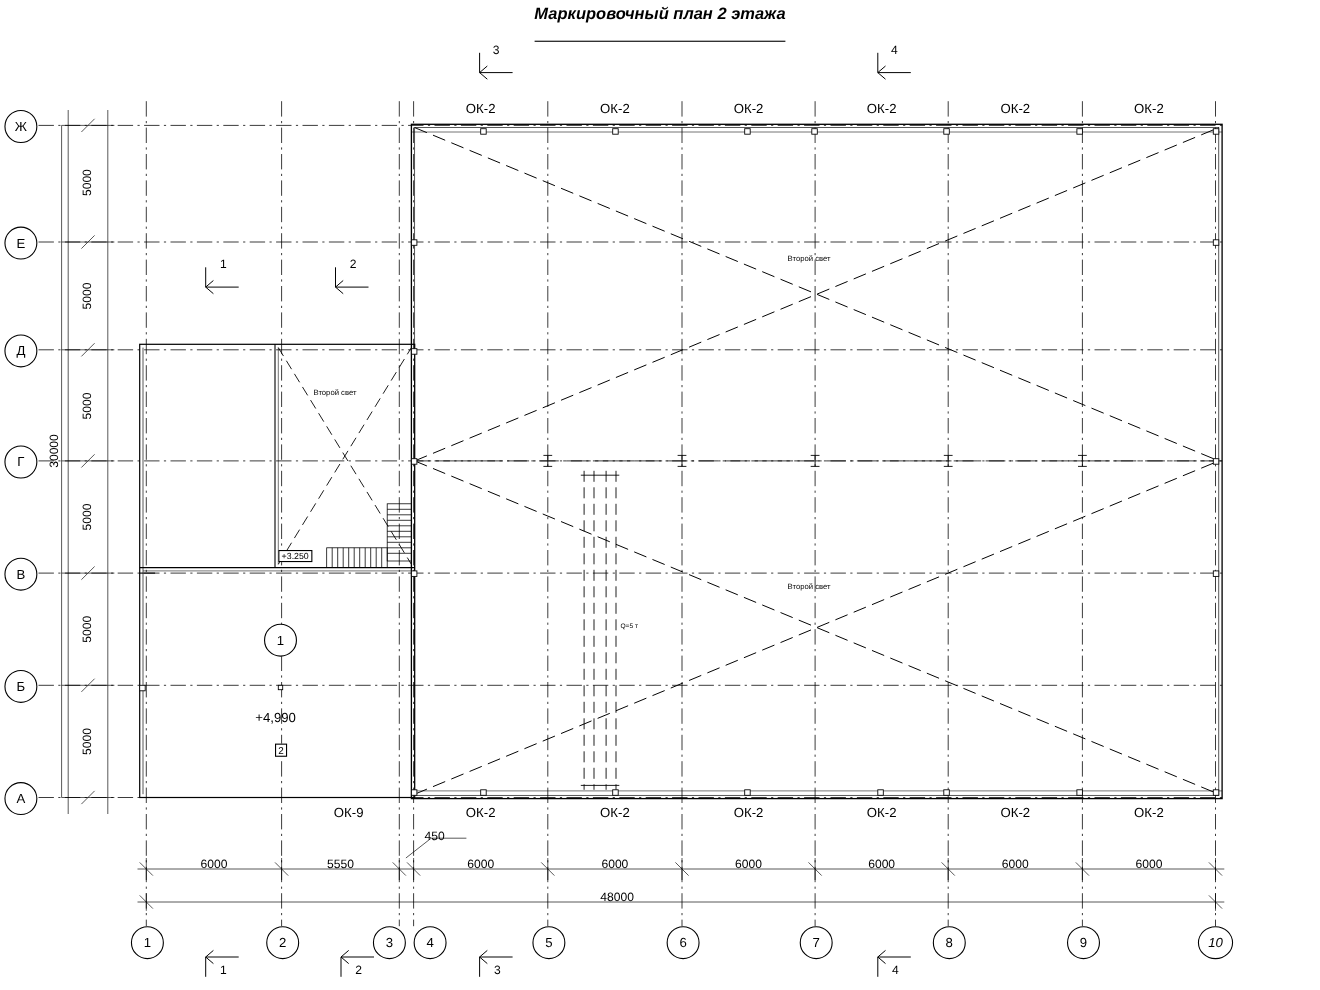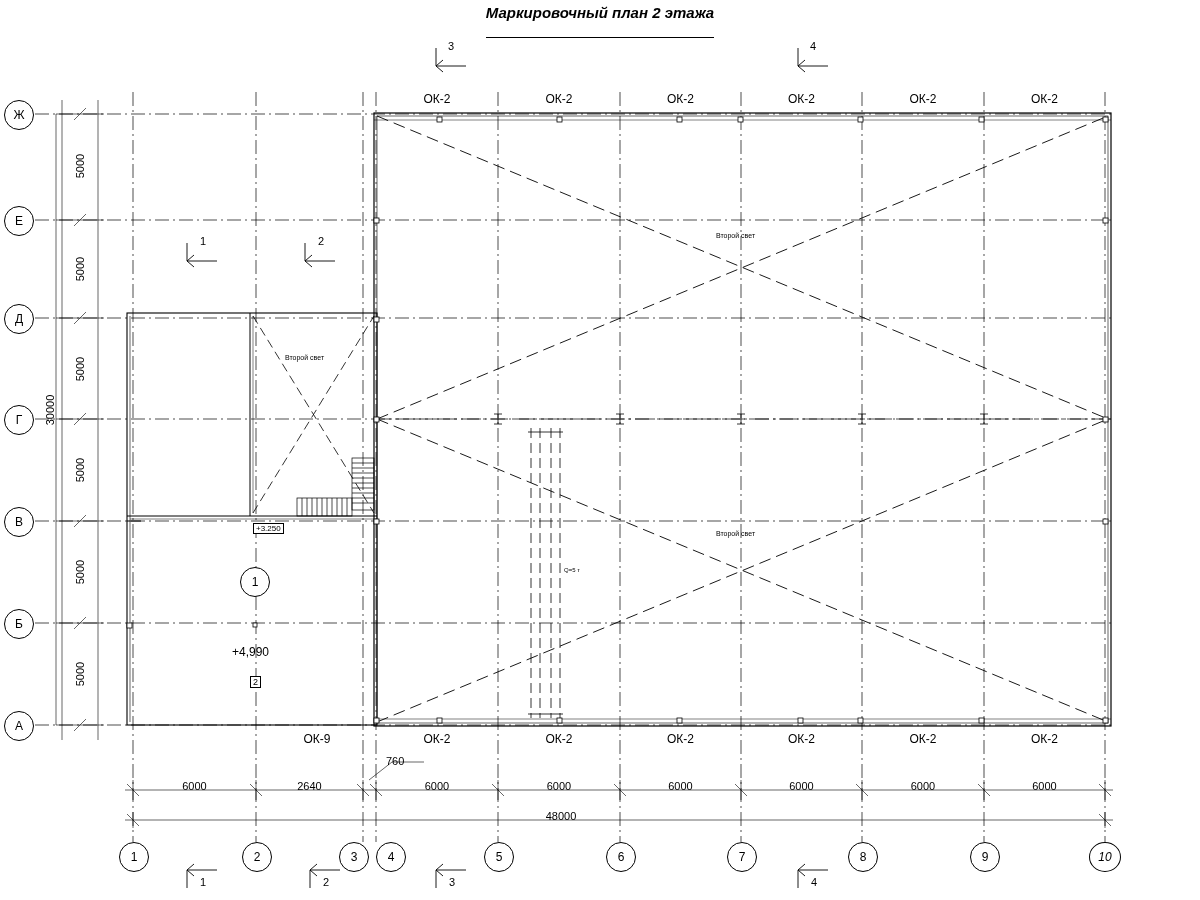--- a/index.html
+++ b/index.html
@@ -332,22 +332,22 @@
 
   <div class="lbl sm vert" style="left:63px;top:160px;width:34px;text-align:center;"><span>5000</span></div>
   <div class="lbl sm vert" style="left:63px;top:263px;width:34px;text-align:center;"><span>5000</span></div>
   <div class="lbl sm vert" style="left:63px;top:363px;width:34px;text-align:center;"><span>5000</span></div>
   <div class="lbl sm vert" style="left:63px;top:464px;width:34px;text-align:center;"><span>5000</span></div>
   <div class="lbl sm vert" style="left:63px;top:566px;width:34px;text-align:center;"><span>5000</span></div>
   <div class="lbl sm vert" style="left:63px;top:668px;width:34px;text-align:center;"><span>5000</span></div>
   <div class="lbl sm vert" style="left:28px;top:404px;width:44px;text-align:center;"><span>30000</span></div>
 
   <div class="lbl sm" style="left:133px;top:780px;width:123px;text-align:center;"><span>6000</span></div>
-  <div class="lbl sm" style="left:256px;top:780px;width:107px;text-align:center;"><span>2640</span></div>
-  <div class="lbl sm" style="left:386px;top:755px;"><span>760</span></div>
+  <div class="lbl sm" style="left:256px;top:780px;width:107px;text-align:center;"><span>5550</span></div>
+  <div class="lbl sm" style="left:386px;top:755px;"><span>450</span></div>
   <div class="lbl sm" style="left:376px;top:780px;width:122px;text-align:center;"><span>6000</span></div>
   <div class="lbl sm" style="left:498px;top:780px;width:122px;text-align:center;"><span>6000</span></div>
   <div class="lbl sm" style="left:620px;top:780px;width:121px;text-align:center;"><span>6000</span></div>
   <div class="lbl sm" style="left:741px;top:780px;width:121px;text-align:center;"><span>6000</span></div>
   <div class="lbl sm" style="left:862px;top:780px;width:122px;text-align:center;"><span>6000</span></div>
   <div class="lbl sm" style="left:984px;top:780px;width:121px;text-align:center;"><span>6000</span></div>
   <div class="lbl sm" style="left:133px;top:810px;width:856px;text-align:center;"><span>48000</span></div>
 
   <div class="lbl" style="left:376px;top:92px;width:122px;text-align:center;"><span>ОК-2</span></div>
   <div class="lbl" style="left:498px;top:92px;width:122px;text-align:center;"><span>ОК-2</span></div>
@@ -371,21 +371,21 @@
   <div class="lbl sm" style="left:200px;top:876px;"><span>1</span></div>
   <div class="lbl sm" style="left:323px;top:876px;"><span>2</span></div>
   <div class="lbl sm" style="left:449px;top:876px;"><span>3</span></div>
   <div class="lbl sm" style="left:811px;top:876px;"><span>4</span></div>
 
   <div class="lbl xs" style="left:716px;top:232px;"><span>Второй свет</span></div>
   <div class="lbl xs" style="left:716px;top:530px;"><span>Второй свет</span></div>
   <div class="lbl xs" style="left:285px;top:354px;"><span>Второй свет</span></div>
   <div class="lbl tiny" style="left:564px;top:567px;"><span>Q=5 т</span></div>
 
-  <div class="elevbox" style="left:253px;top:500px;margin-top:23px;"><span>+3.250</span></div>
+  <div class="elevbox" style="left:253px;top:500px;"><span>+3.250</span></div>
   <div class="lbl" style="left:232px;top:645px;font-size:12px;"><span>+4,990</span></div>
 
   <div class="circ" style="left:240px;top:567px;width:28px;height:28px;">
       <span>1</span>
     </div>
   <div class="boxnum" style="left:250px;top:676px;"><span>2</span></div>
 
 </div>
 
 </body></html>

